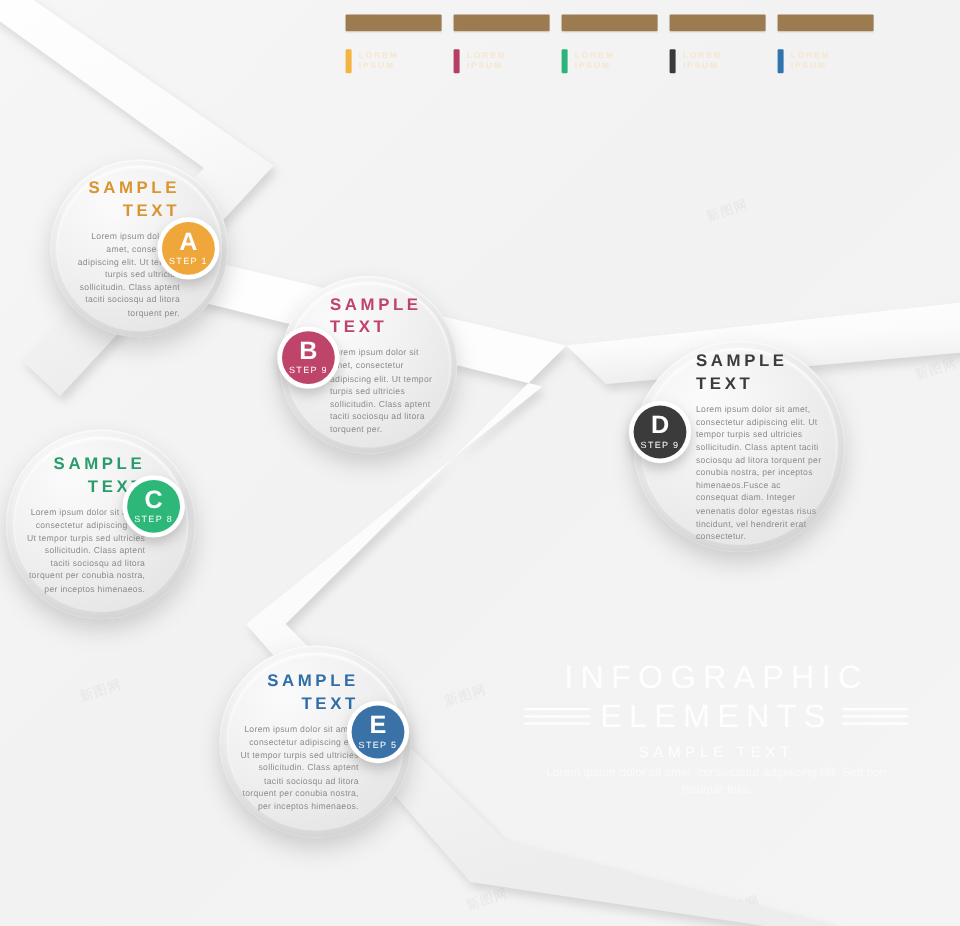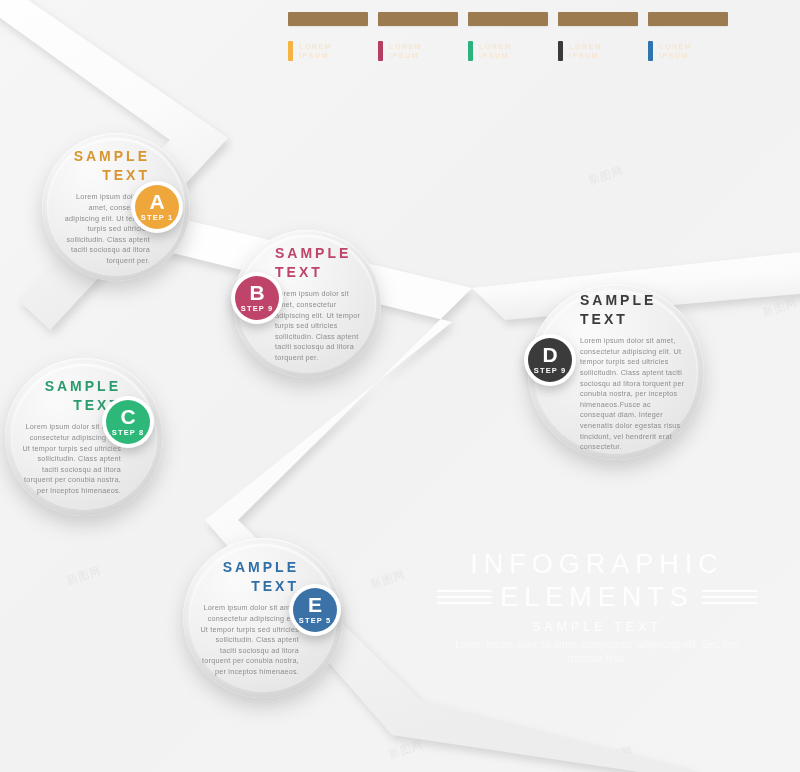--- a/index.html
+++ b/index.html
@@ -45,21 +45,21 @@
   .s-body{font-size:7.2px;line-height:10.6px;color:#8d8d8d;letter-spacing:.25px;
     margin-top:7px;}
 
   
   .badge{position:absolute;border-radius:50%;background:#fff;z-index:5;
     display:flex;align-items:center;justify-content:center;
     box-shadow:0 5px 10px rgba(110,110,110,.35);}
   .badge-in{border-radius:50%;display:flex;flex-direction:column;
     align-items:center;justify-content:center;color:#fff;}
   .badge-letter{font-size:21px;font-weight:700;line-height:20px;}
-  .badge-step{font-size:7.5px;font-weight:700;letter-spacing:1.1px;
+  .badge-step{font-size:7.5px;font-weight:400;letter-spacing:1.1px;
     line-height:9px;margin-top:1px;text-align:right;}
 
   
   .outro{position:absolute;left:437px;top:548px;width:320px;z-index:4;
     text-align:center;color:#fff;}
   .outro-l1{font-size:27px;letter-spacing:6px;line-height:32px;font-weight:400;
     opacity:.92;}
   .outro-l2row{display:flex;align-items:center;justify-content:center;gap:8px;
     margin-top:1px;}
   .outro-l2{font-size:27px;letter-spacing:6px;line-height:32px;font-weight:400;

